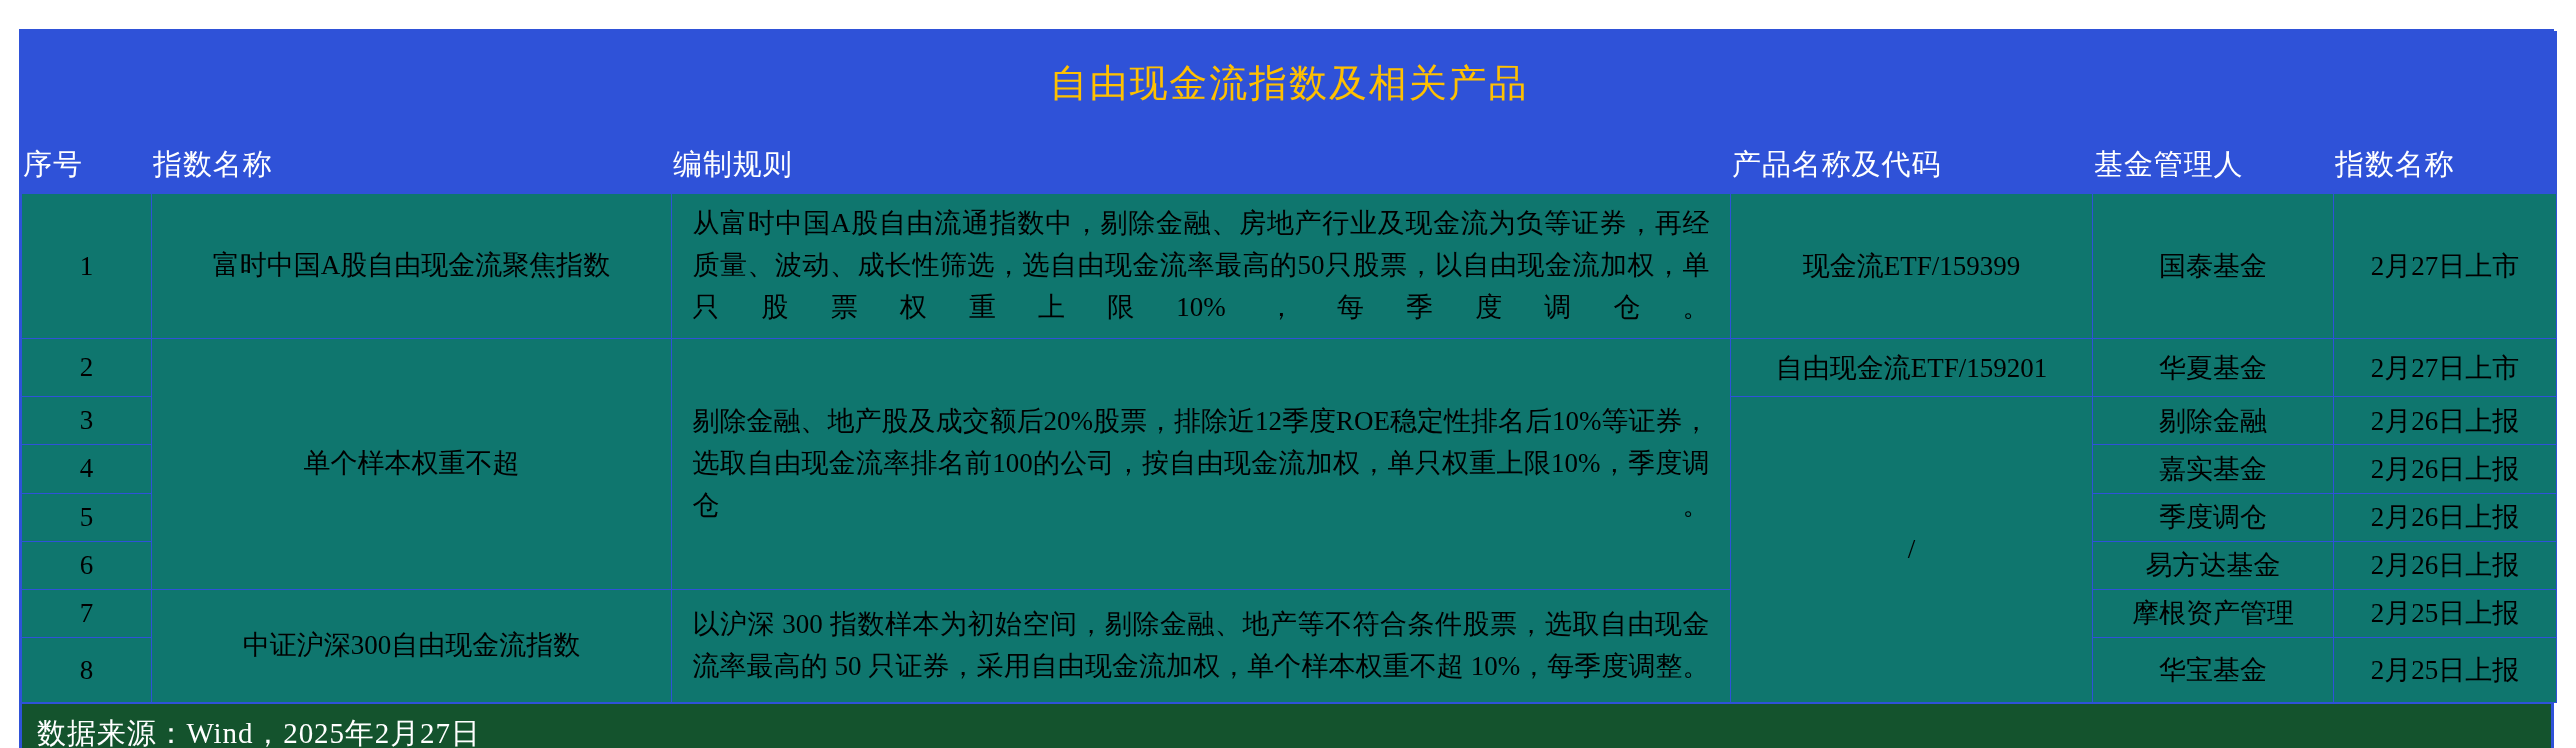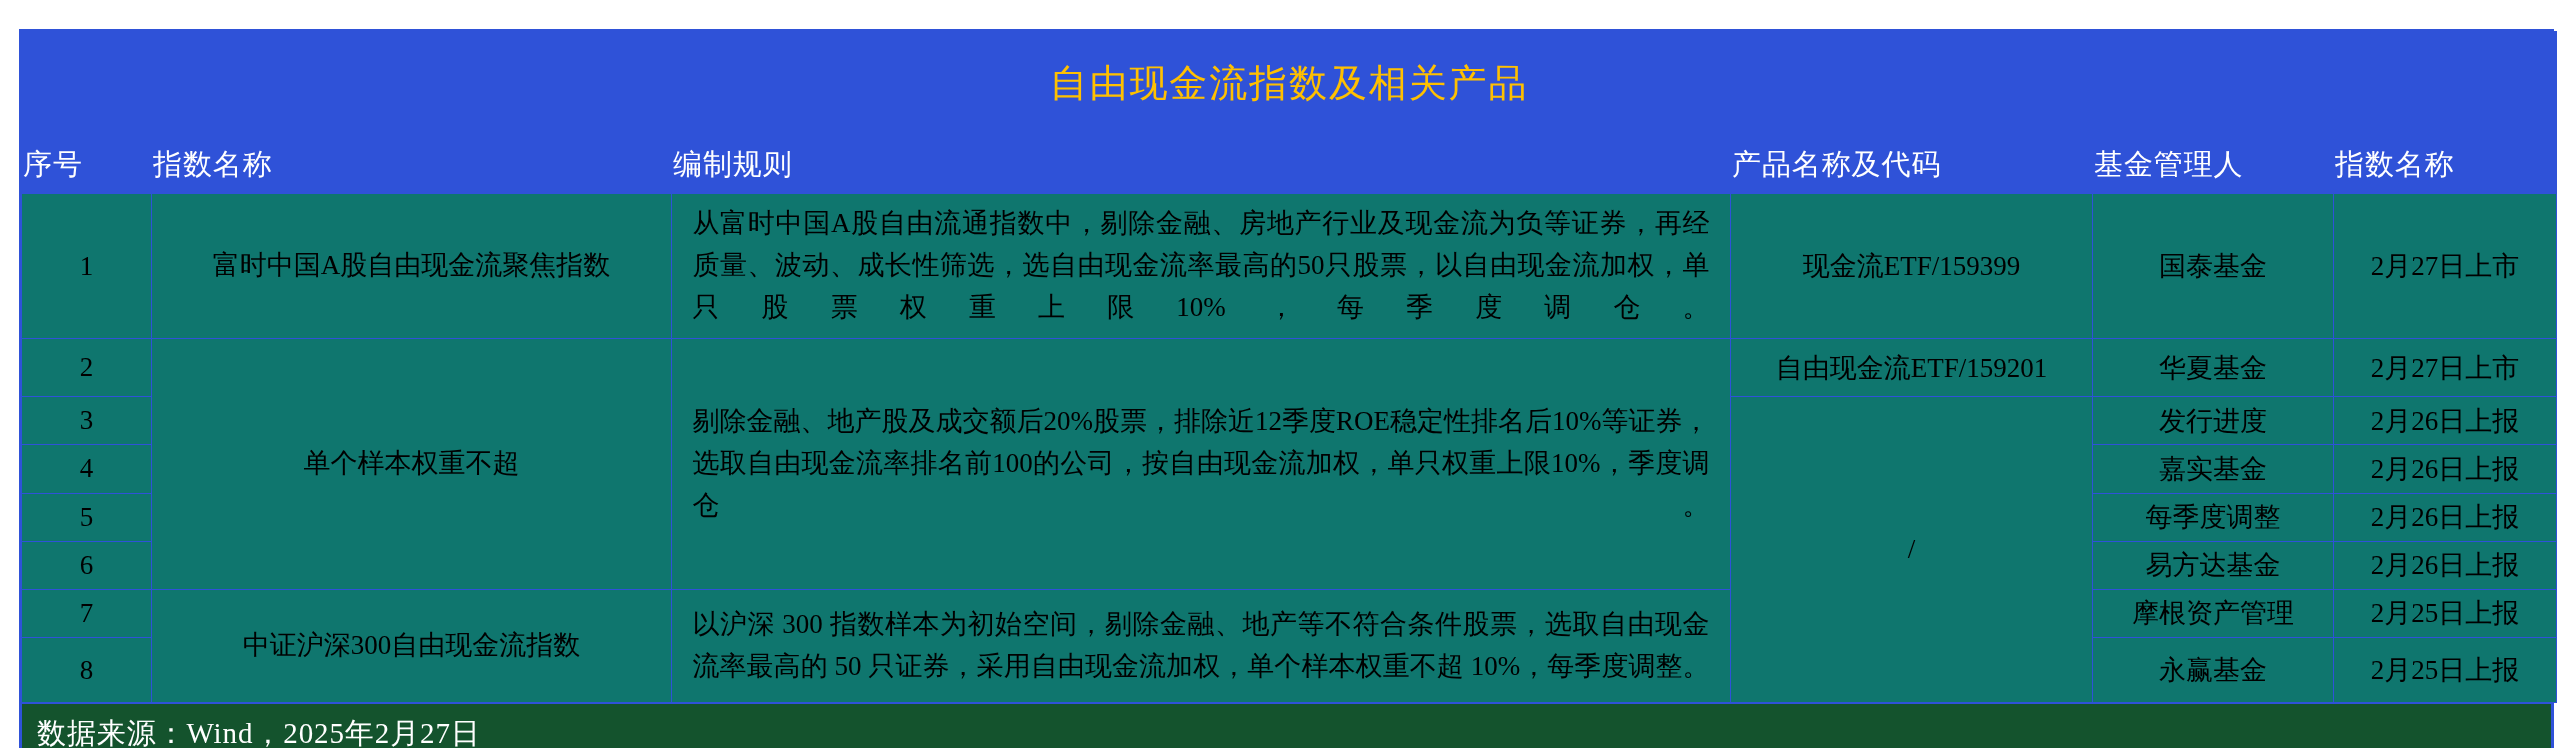--- a/index.html
+++ b/index.html
@@ -133,49 +133,49 @@
           <td class="cell name" rowspan="5">单个样本权重不超</td>
           <td class="cell rule" rowspan="5">剔除金融、地产股及成交额后20%股票，排除近12季度ROE稳定性排名后10%等证券，选取自由现金流率排名前100的公司，按自由现金流加权，单只权重上限10%，季度调仓。</td>
           <td class="cell">自由现金流ETF/159201</td>
           <td class="cell">华夏基金</td>
           <td class="cell">2月27日上市</td>
         </tr>
 
         <tr style="height:41px;">
           <td class="cell num">3</td>
           <td class="cell" rowspan="6">/</td>
-          <td class="cell">发行进度</td>
+          <td class="cell">剔除金融</td>
           <td class="cell">2月26日上报</td>
         </tr>
         <tr style="height:41px;">
           <td class="cell num">4</td>
           <td class="cell">嘉实基金</td>
           <td class="cell">2月26日上报</td>
         </tr>
         <tr style="height:41px;">
           <td class="cell num">5</td>
-          <td class="cell">每季度调整</td>
+          <td class="cell">季度调仓</td>
           <td class="cell">2月26日上报</td>
         </tr>
         <tr style="height:41px;">
           <td class="cell num">6</td>
           <td class="cell">易方达基金</td>
           <td class="cell">2月26日上报</td>
         </tr>
 
         <tr style="height:46px;">
           <td class="cell num">7</td>
           <td class="cell name" rowspan="2">中证沪深300自由现金流指数</td>
           <td class="cell rule" rowspan="2">以沪深 300 指数样本为初始空间，剔除金融、地产等不符合条件股票，选取自由现金流率最高的 50 只证券，采用自由现金流加权，单个样本权重不超 10%，每季度调整。</td>
           <td class="cell">摩根资产管理</td>
           <td class="cell">2月25日上报</td>
         </tr>
         <tr style="height:65px;">
           <td class="cell num">8</td>
-          <td class="cell">永赢基金</td>
+          <td class="cell">华宝基金</td>
           <td class="cell">2月25日上报</td>
         </tr>
       </tbody>
     </table>
 
     <div class="source-bar">数据来源：Wind，2025年2月27日</div>
   </div>
 
 </div>
 

